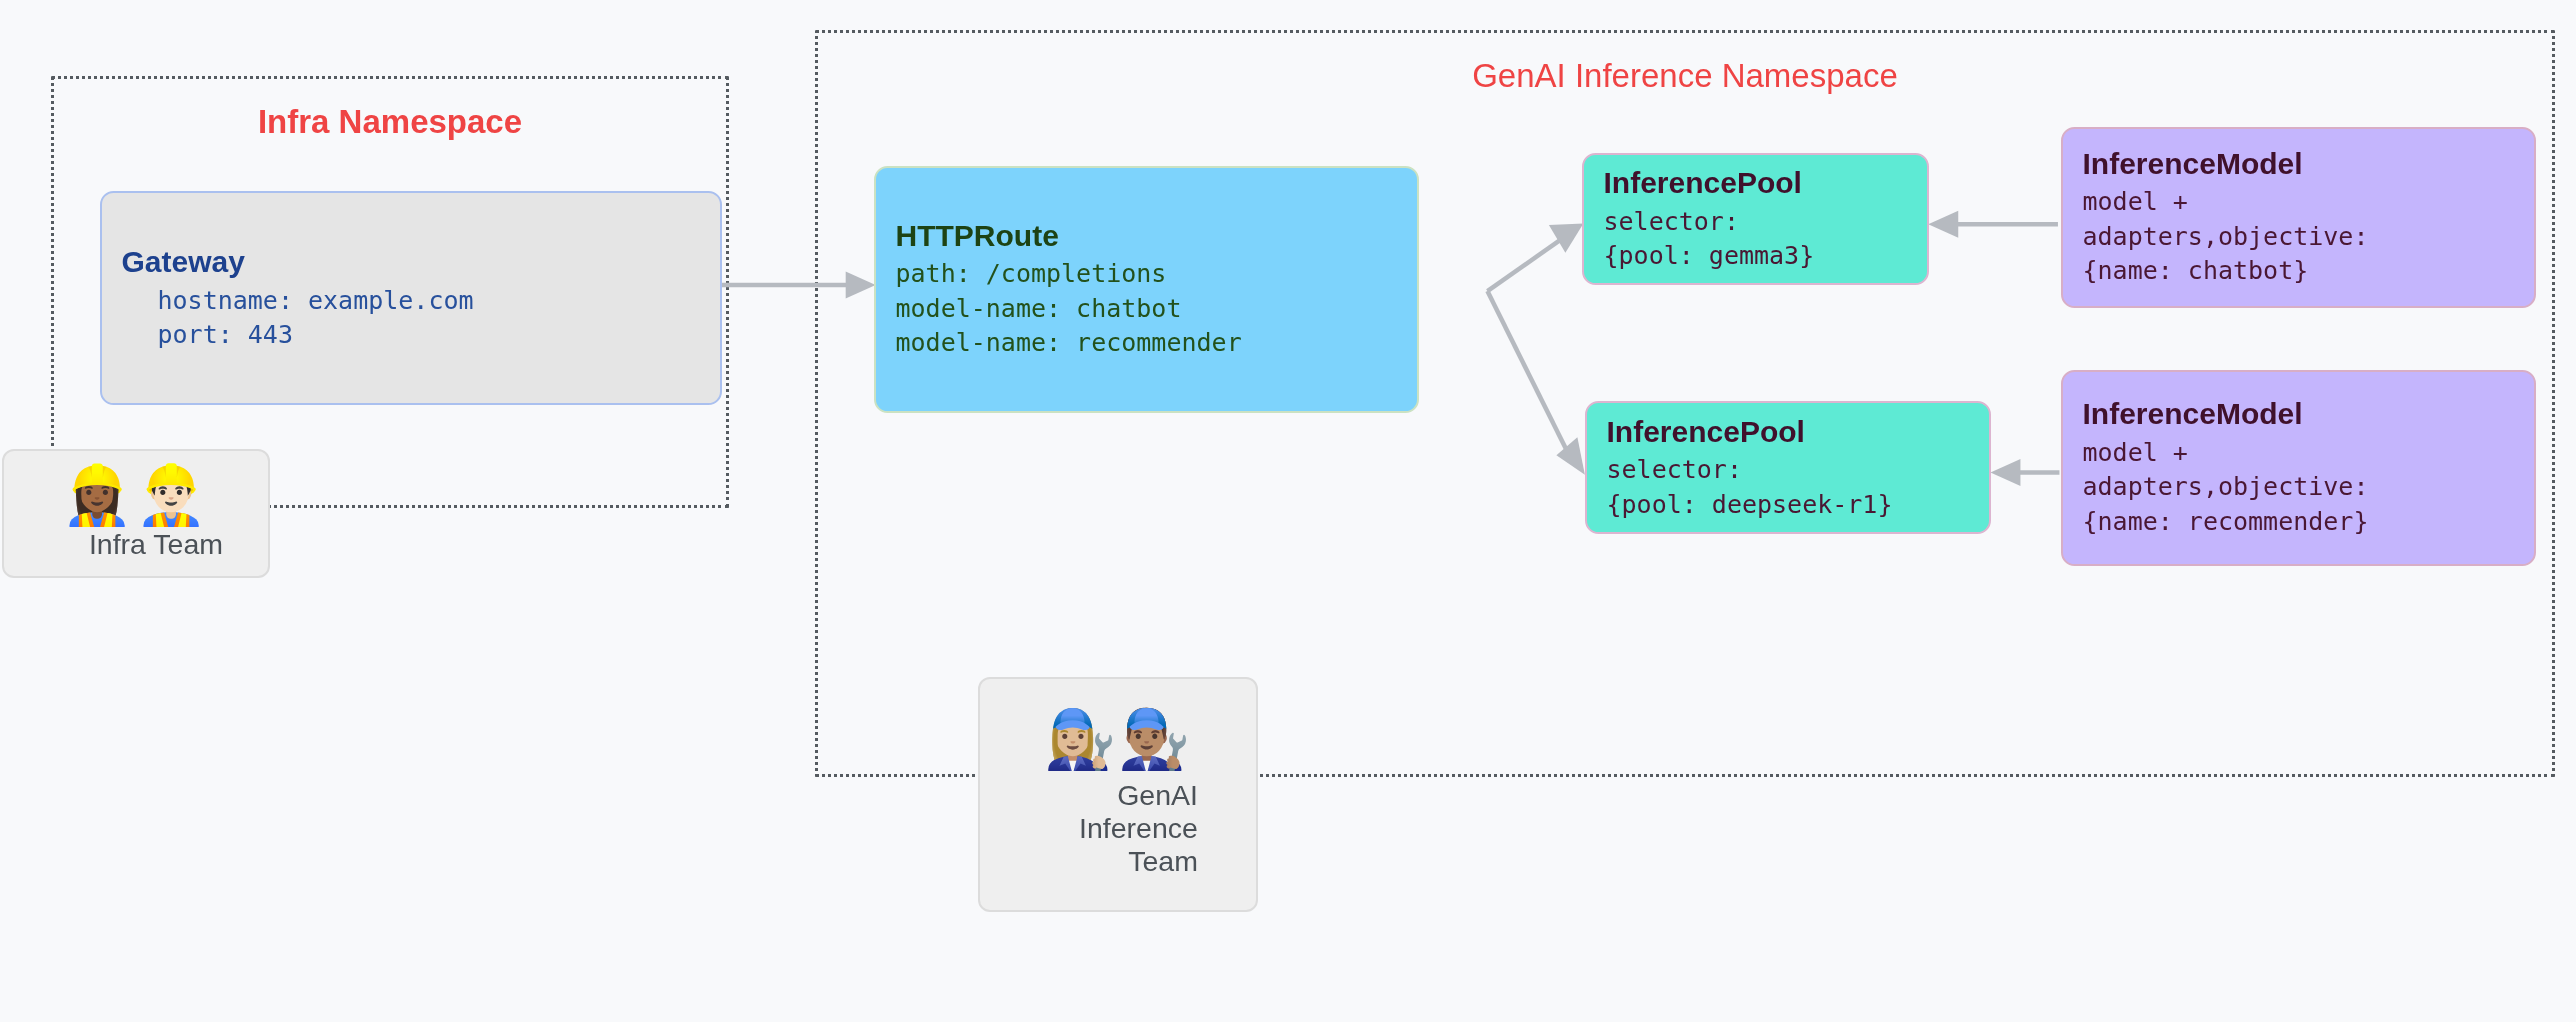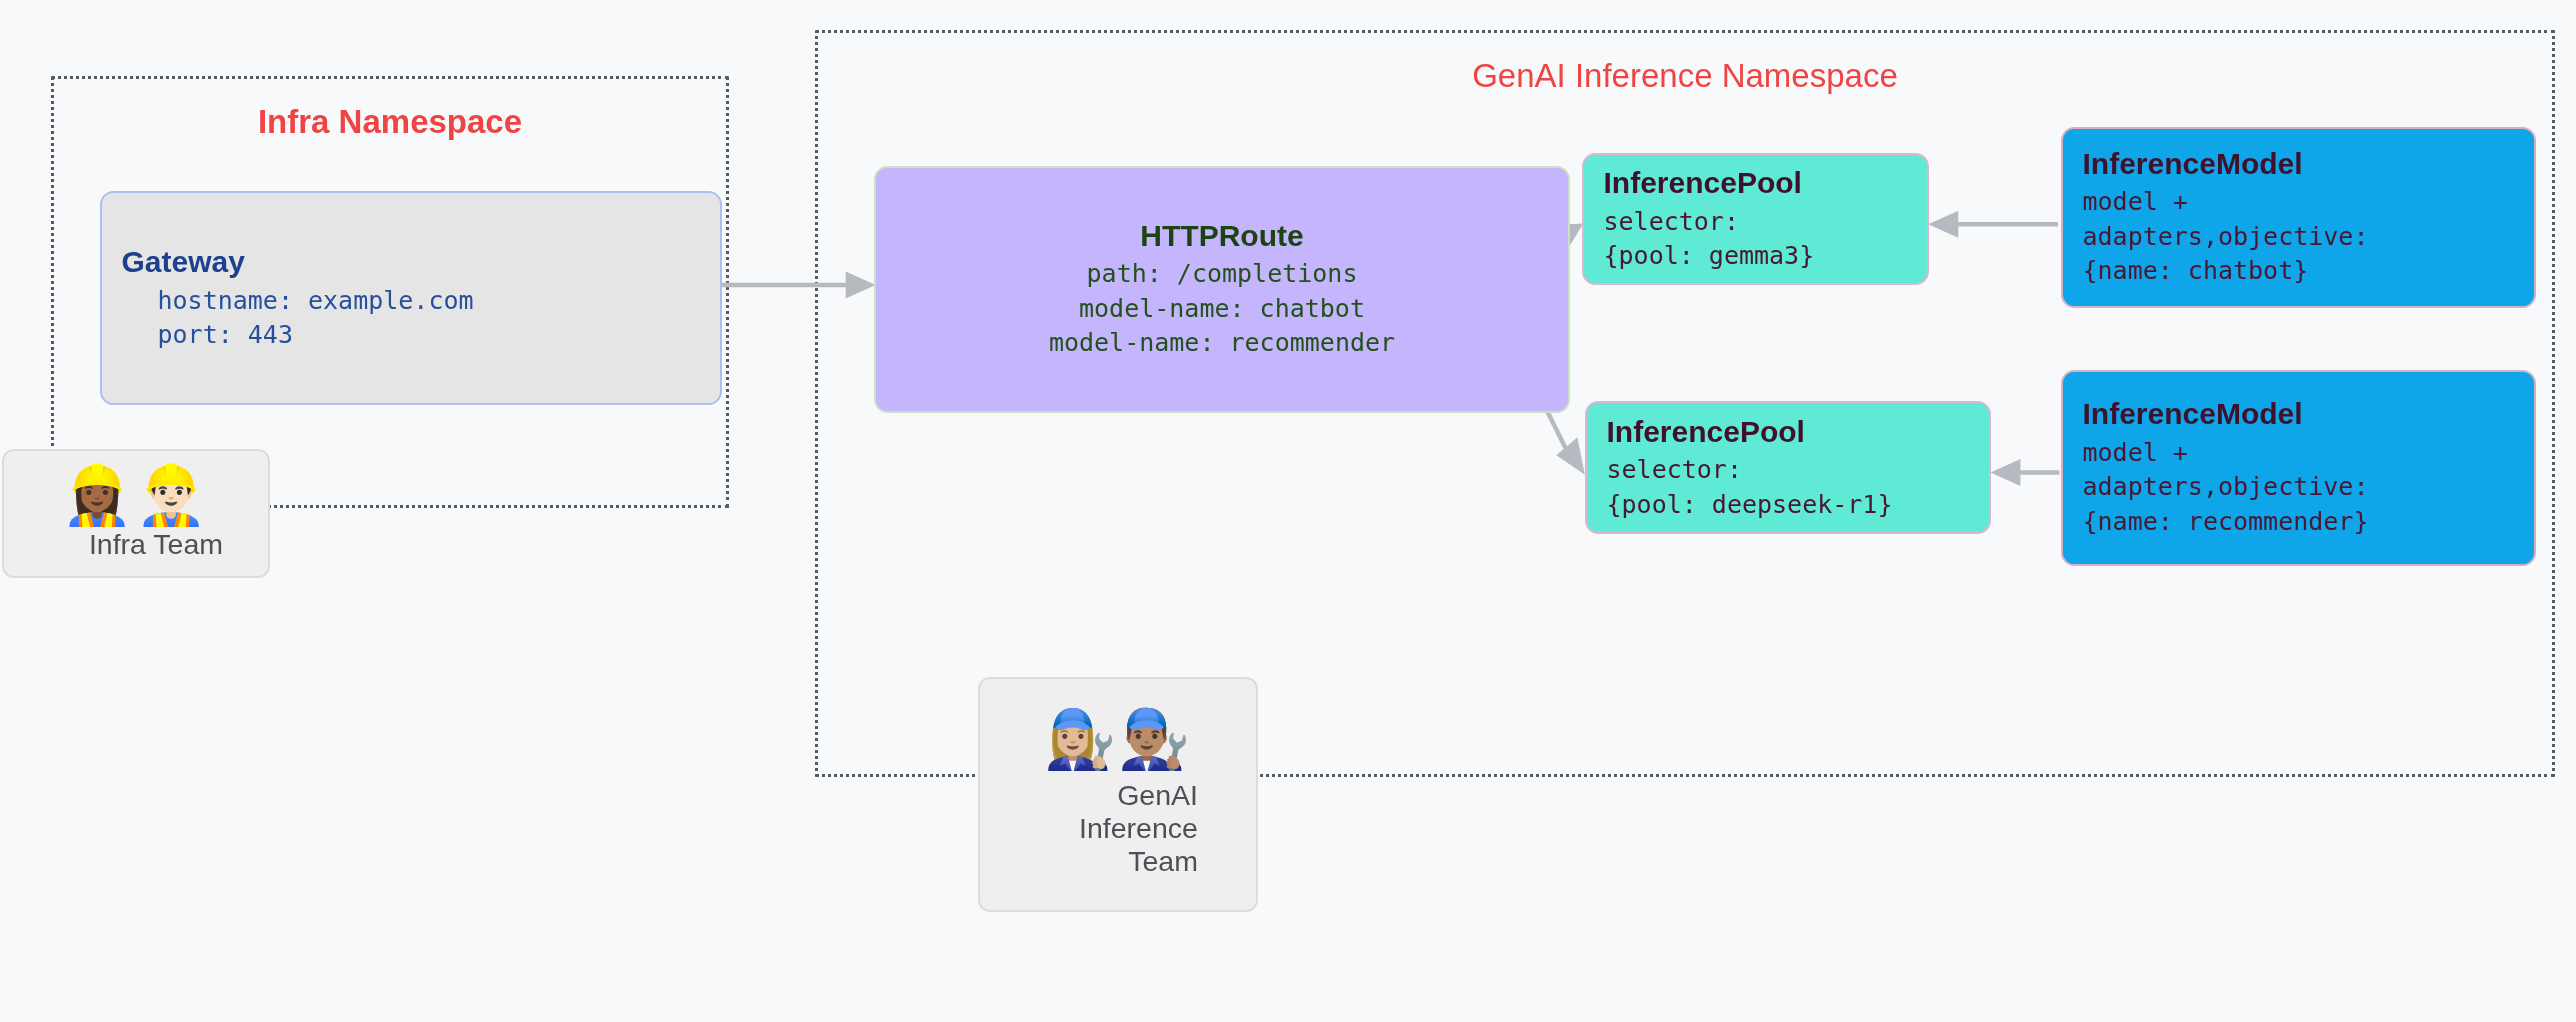--- a/index.html
+++ b/index.html
@@ -71,41 +71,40 @@
   #gateway {
     left: 100px; top: 191px; width: 622px; height: 214px;
     background: #e5e5e5;
     border-color: #aac0ef;
   }
   #gateway .node-title { color: #1d418e; font-size: 30px; }
   #gateway .node-body  { color: #27509c; font-size: 25px; margin-left: 36px; }
 
   
   #httproute {
-    left: 874px; top: 166px; width: 696px; height: 247px;
-    background: #c4b5fd;
+    left: 874px; top: 166px; width: 545px; height: 247px;
+    background: #7dd3fc;
     border-color: #cbe2c2;
-    text-align: center;
   }
   #httproute .node-title { color: #1d4314; font-size: 30px; }
   #httproute .node-body  { color: #23511b; font-size: 25px; }
 
   
   .pool {
     background: #5eead4;
     border-color: #dcb5d0;
   }
   .pool .node-title { color: #40112c; font-size: 30px; }
   .pool .node-body  { color: #4a1733; font-size: 25px; }
   #pool-1 { left: 1582px; top: 153px; width: 347px; height: 132px; }
   #pool-2 { left: 1585px; top: 401px; width: 406px; height: 133px; }
 
   
   .model {
-    background: #0ea5e9;
+    background: #c4b5fd;
     border-color: #d8aec6;
   }
   .model .node-title { color: #40112c; font-size: 30px; }
   .model .node-body  { color: #4a1733; font-size: 25px; }
   #model-1 { left: 2061px; top: 127px; width: 475px; height: 181px; }
   #model-2 { left: 2061px; top: 370px; width: 475px; height: 196px; }
 
   
   .team-card {
     position: absolute;

